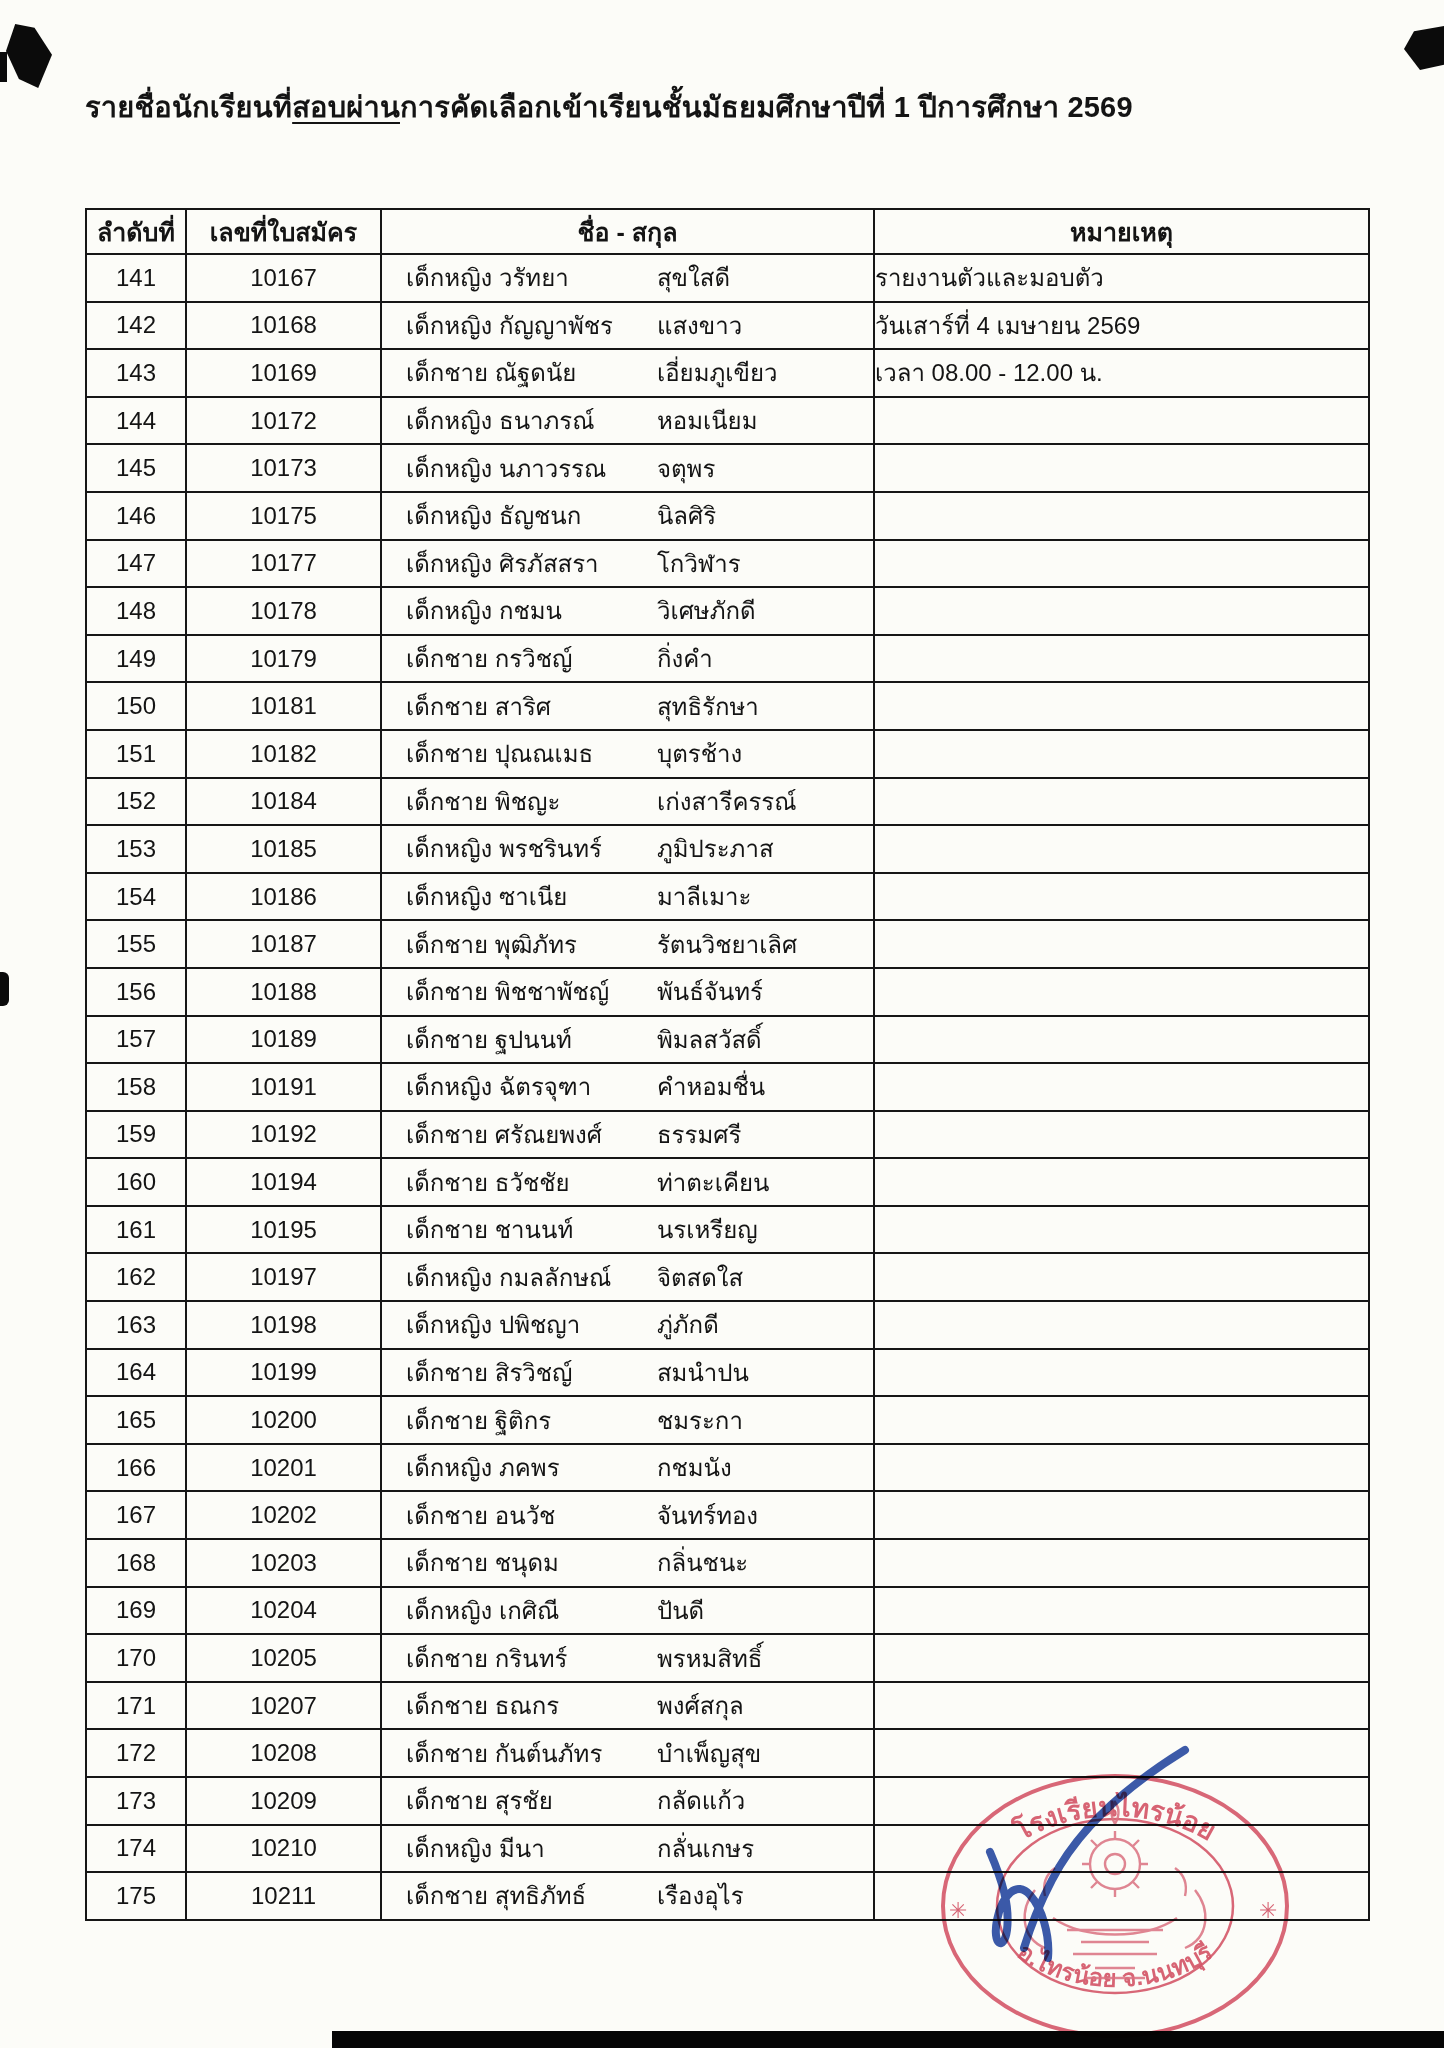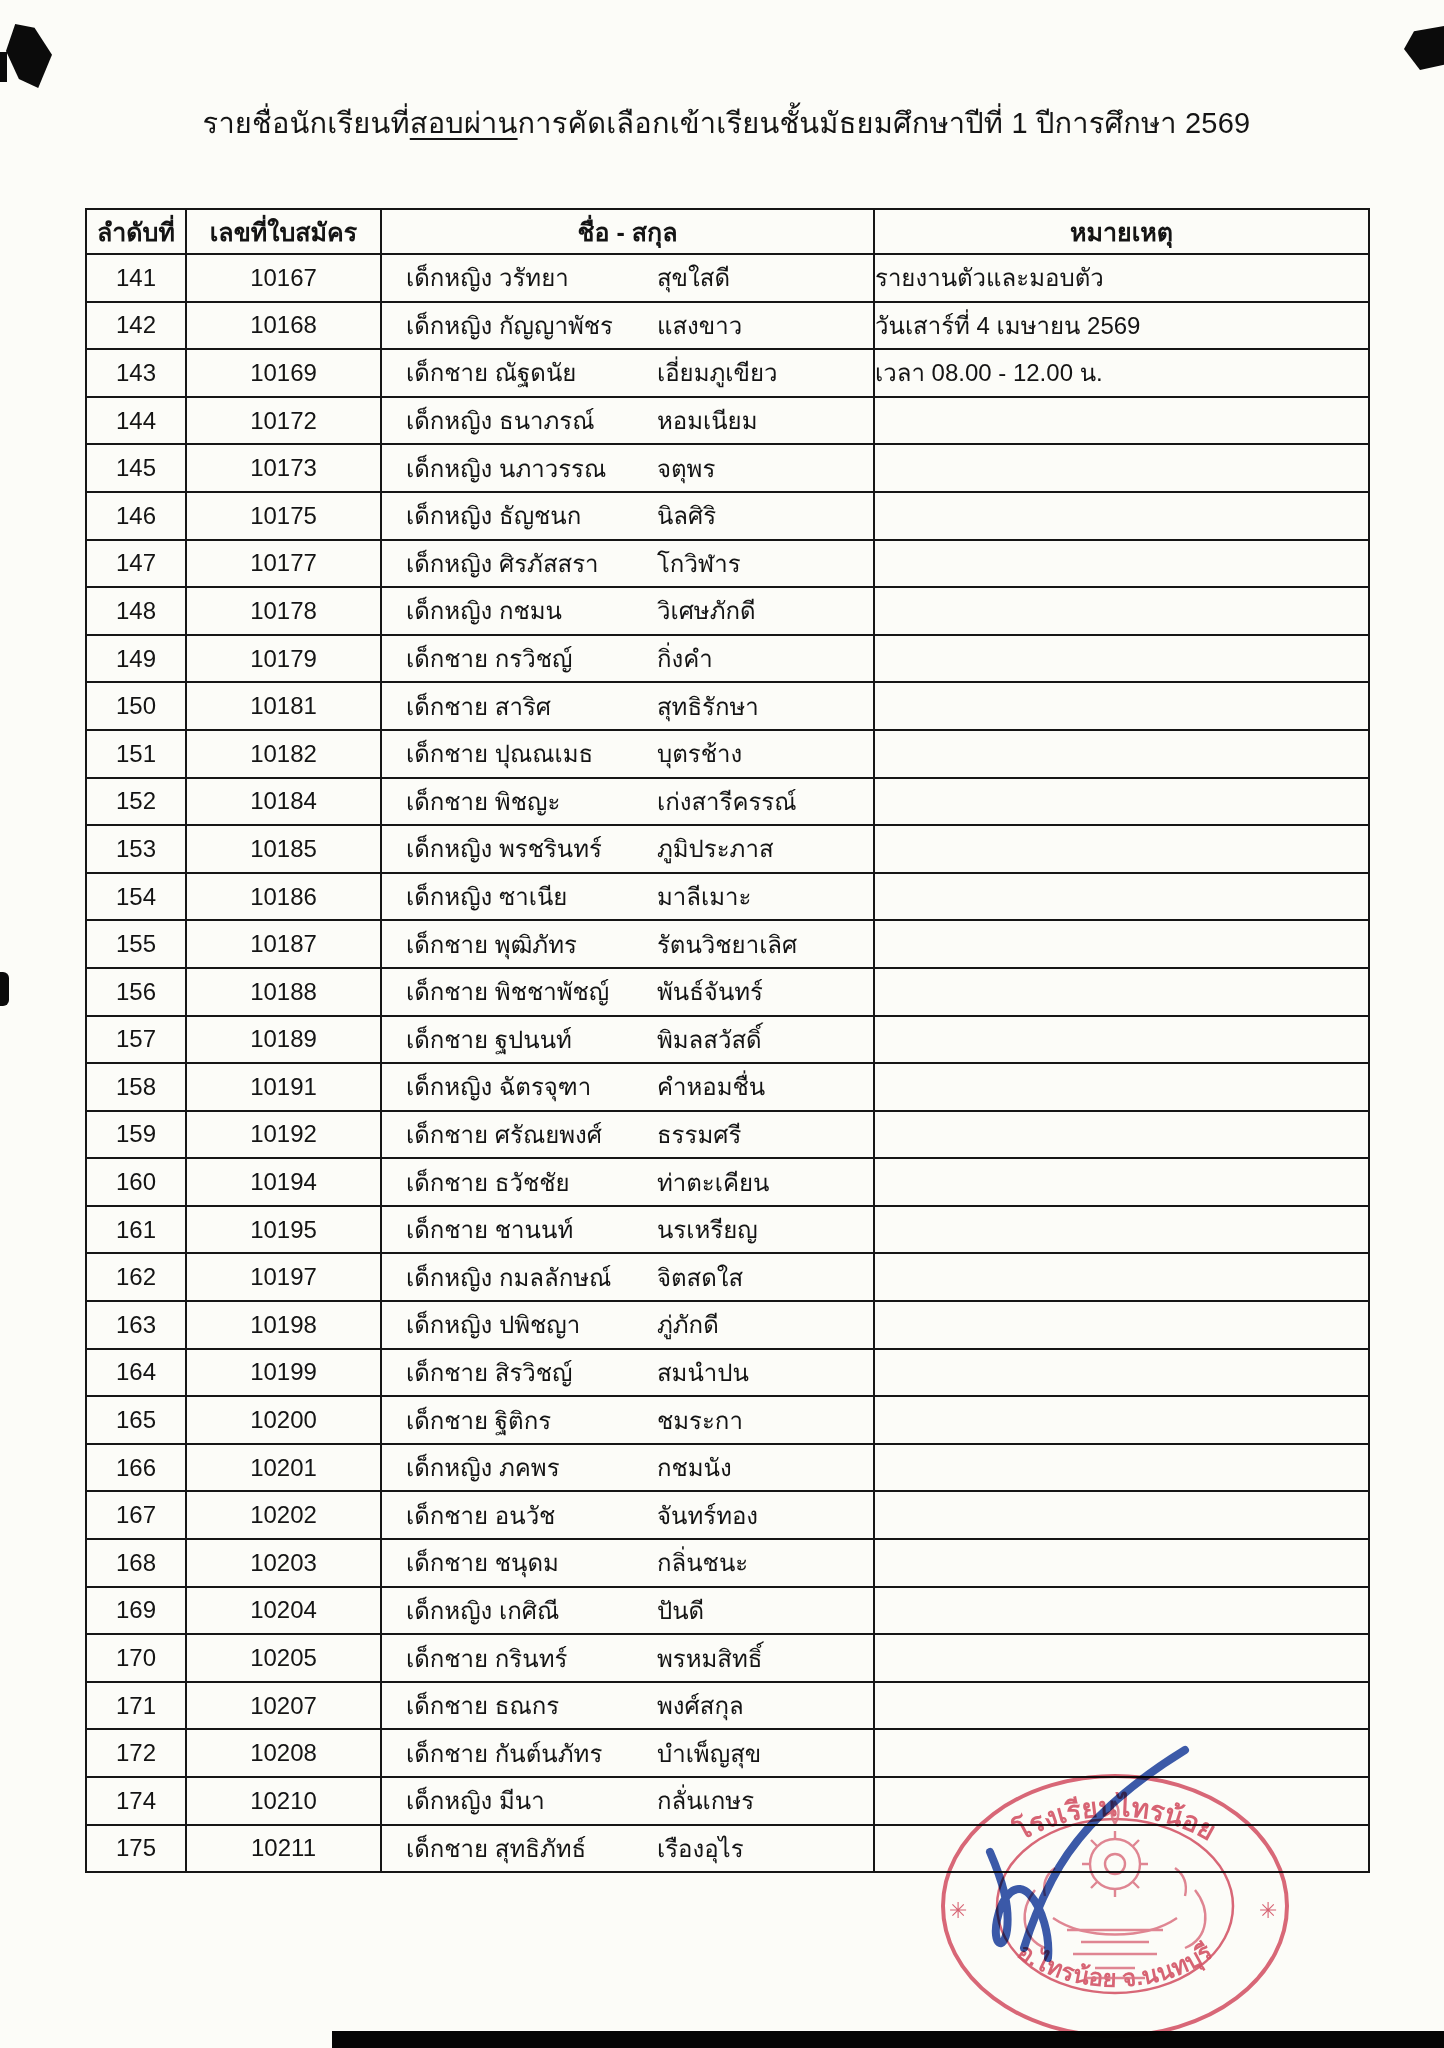--- a/index.html
+++ b/index.html
@@ -3,22 +3,22 @@
 <meta charset="utf-8">
 <style>
   html,body{margin:0;padding:0;background:#e8e8e6;}
   .page{
     position:relative; width:1444px; height:2048px; margin:0 auto;
     background:#fcfcf8; overflow:hidden;
     font-family:"Liberation Sans","DejaVu Sans",sans-serif; color:#141414;
   }
   
   .title{
-    position:absolute; left:85px; top:100px; width:1283px;
-    text-align:center; font-size:29px; font-weight:normal; letter-spacing:.2px;
+    position:absolute; left:85px; top:84px; width:1283px;
+    text-align:left; font-size:29px; font-weight:bold; letter-spacing:.2px;
     white-space:nowrap;
   }
   .title .u{ text-decoration:underline; text-decoration-thickness:2px; text-underline-offset:5px;}
   
   table.roster{
     position:absolute; left:85px; top:208px; width:1283px;
     border-collapse:collapse; table-layout:fixed;
     background:transparent;
   }
   table.roster th, table.roster td{ border:2px solid #161616; padding:0; }
@@ -451,20 +451,31 @@
       <td class="c-app">10208</td>
       <td class="c-name">
         <span class="name-wrap">
           <span class="given">เด็กชาย กันต์นภัทร</span>
           <span class="sur">บำเพ็ญสุข</span>
         </span>
       </td>
       <td class="c-remark"></td>
     </tr>
 
+    <tr>
+      <td class="c-no">173</td>
+      <td class="c-app">10209</td>
+      <td class="c-name">
+        <span class="name-wrap">
+          <span class="given">เด็กชาย สุรชัย</span>
+          <span class="sur">กลัดแก้ว</span>
+        </span>
+      </td>
+      <td class="c-remark"></td>
+    </tr>
 
     <tr>
       <td class="c-no">174</td>
       <td class="c-app">10210</td>
       <td class="c-name">
         <span class="name-wrap">
           <span class="given">เด็กหญิง มีนา</span>
           <span class="sur">กลั่นเกษร</span>
         </span>
       </td>

